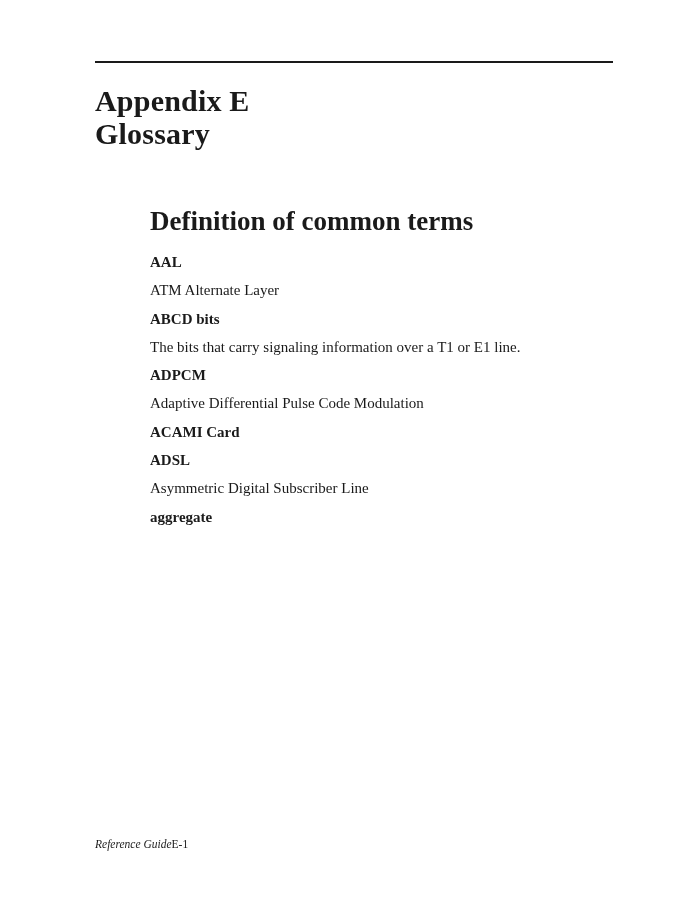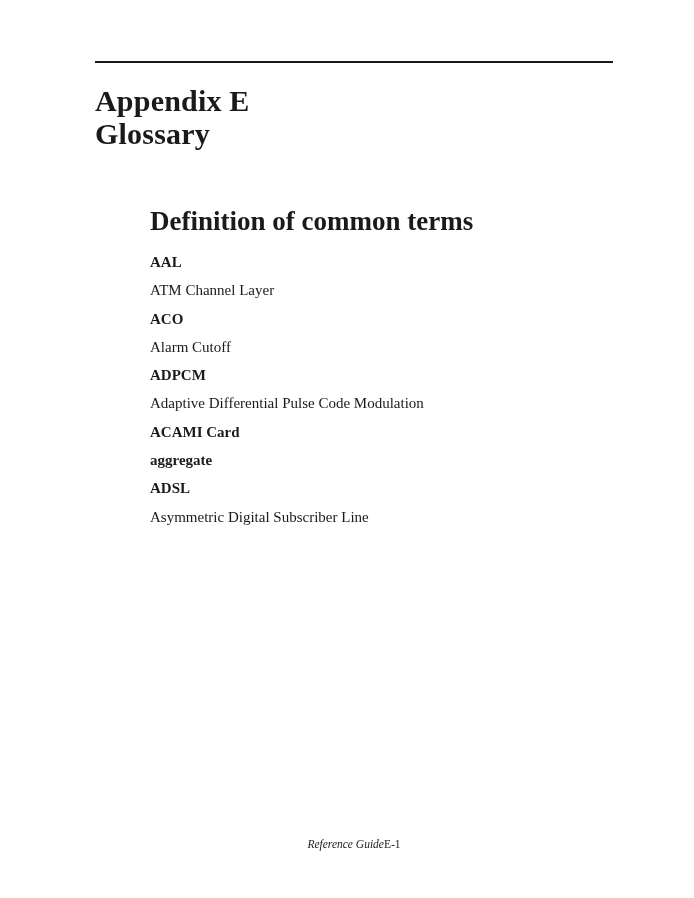--- a/index.html
+++ b/index.html
@@ -53,73 +53,73 @@
     line-height: 28.3px;
     white-space: nowrap;
   }
   .glossary-list .term { font-weight: bold; }
   .footer {
     position: absolute;
     top: 838px;
     left: 95px;
     width: 518px;
     display: flex;
-    justify-content: center;
+    justify-content: flex-start;
     align-items: baseline;
     font-size: 11.5px;
   }
   .footer-left { font-style: italic; }
 </style>
 </head>
 <body>
 
 <div class="page">
 
   <div class="top-rule"></div>
 
   <h1 class="appendix-title"><span>Appendix E</span><br><span>Glossary</span></h1>
 
   <h2 class="section-title">Definition of common terms</h2>
 
   <div class="glossary-list" id="glossary-list">
   <div class="entry">
     <p class="term">AAL</p>
-    <p class="definition">ATM Channel Layer</p>
+    <p class="definition">ATM Alternate Layer</p>
   </div>
 
+  <div class="entry">
+    <p class="term">ABCD bits</p>
+    <p class="definition">The bits that carry signaling information over a T1 or E1 line.</p>
+  </div>
 
   <div class="entry">
   </div>
 
 
-  <div class="entry">
-    <p class="term">ACO</p>
-    <p class="definition">Alarm Cutoff</p>
-  </div>
 
   <div class="entry">
   </div>
 
   <div class="entry">
     <p class="term">ADPCM</p>
     <p class="definition">Adaptive Differential Pulse Code Modulation</p>
   </div>
 
   <div class="entry">
     <p class="term">ACAMI Card</p>
   </div>
 
   <div class="entry">
-    <p class="term">aggregate</p>
-
+    <p class="term">ADSL</p>
+    <p class="definition">Asymmetric Digital Subscriber Line</p>
   </div>
 
   <div class="entry">
-    <p class="term">ADSL</p>
-    <p class="definition">Asymmetric Digital Subscriber Line</p>
+    <p class="term">aggregate</p>
+
   </div>
 </div>
 
   <div class="footer">
     <span class="footer-left">Reference Guide</span>
     <span class="footer-right">E-1</span>
   </div>
 
 </div>
 

